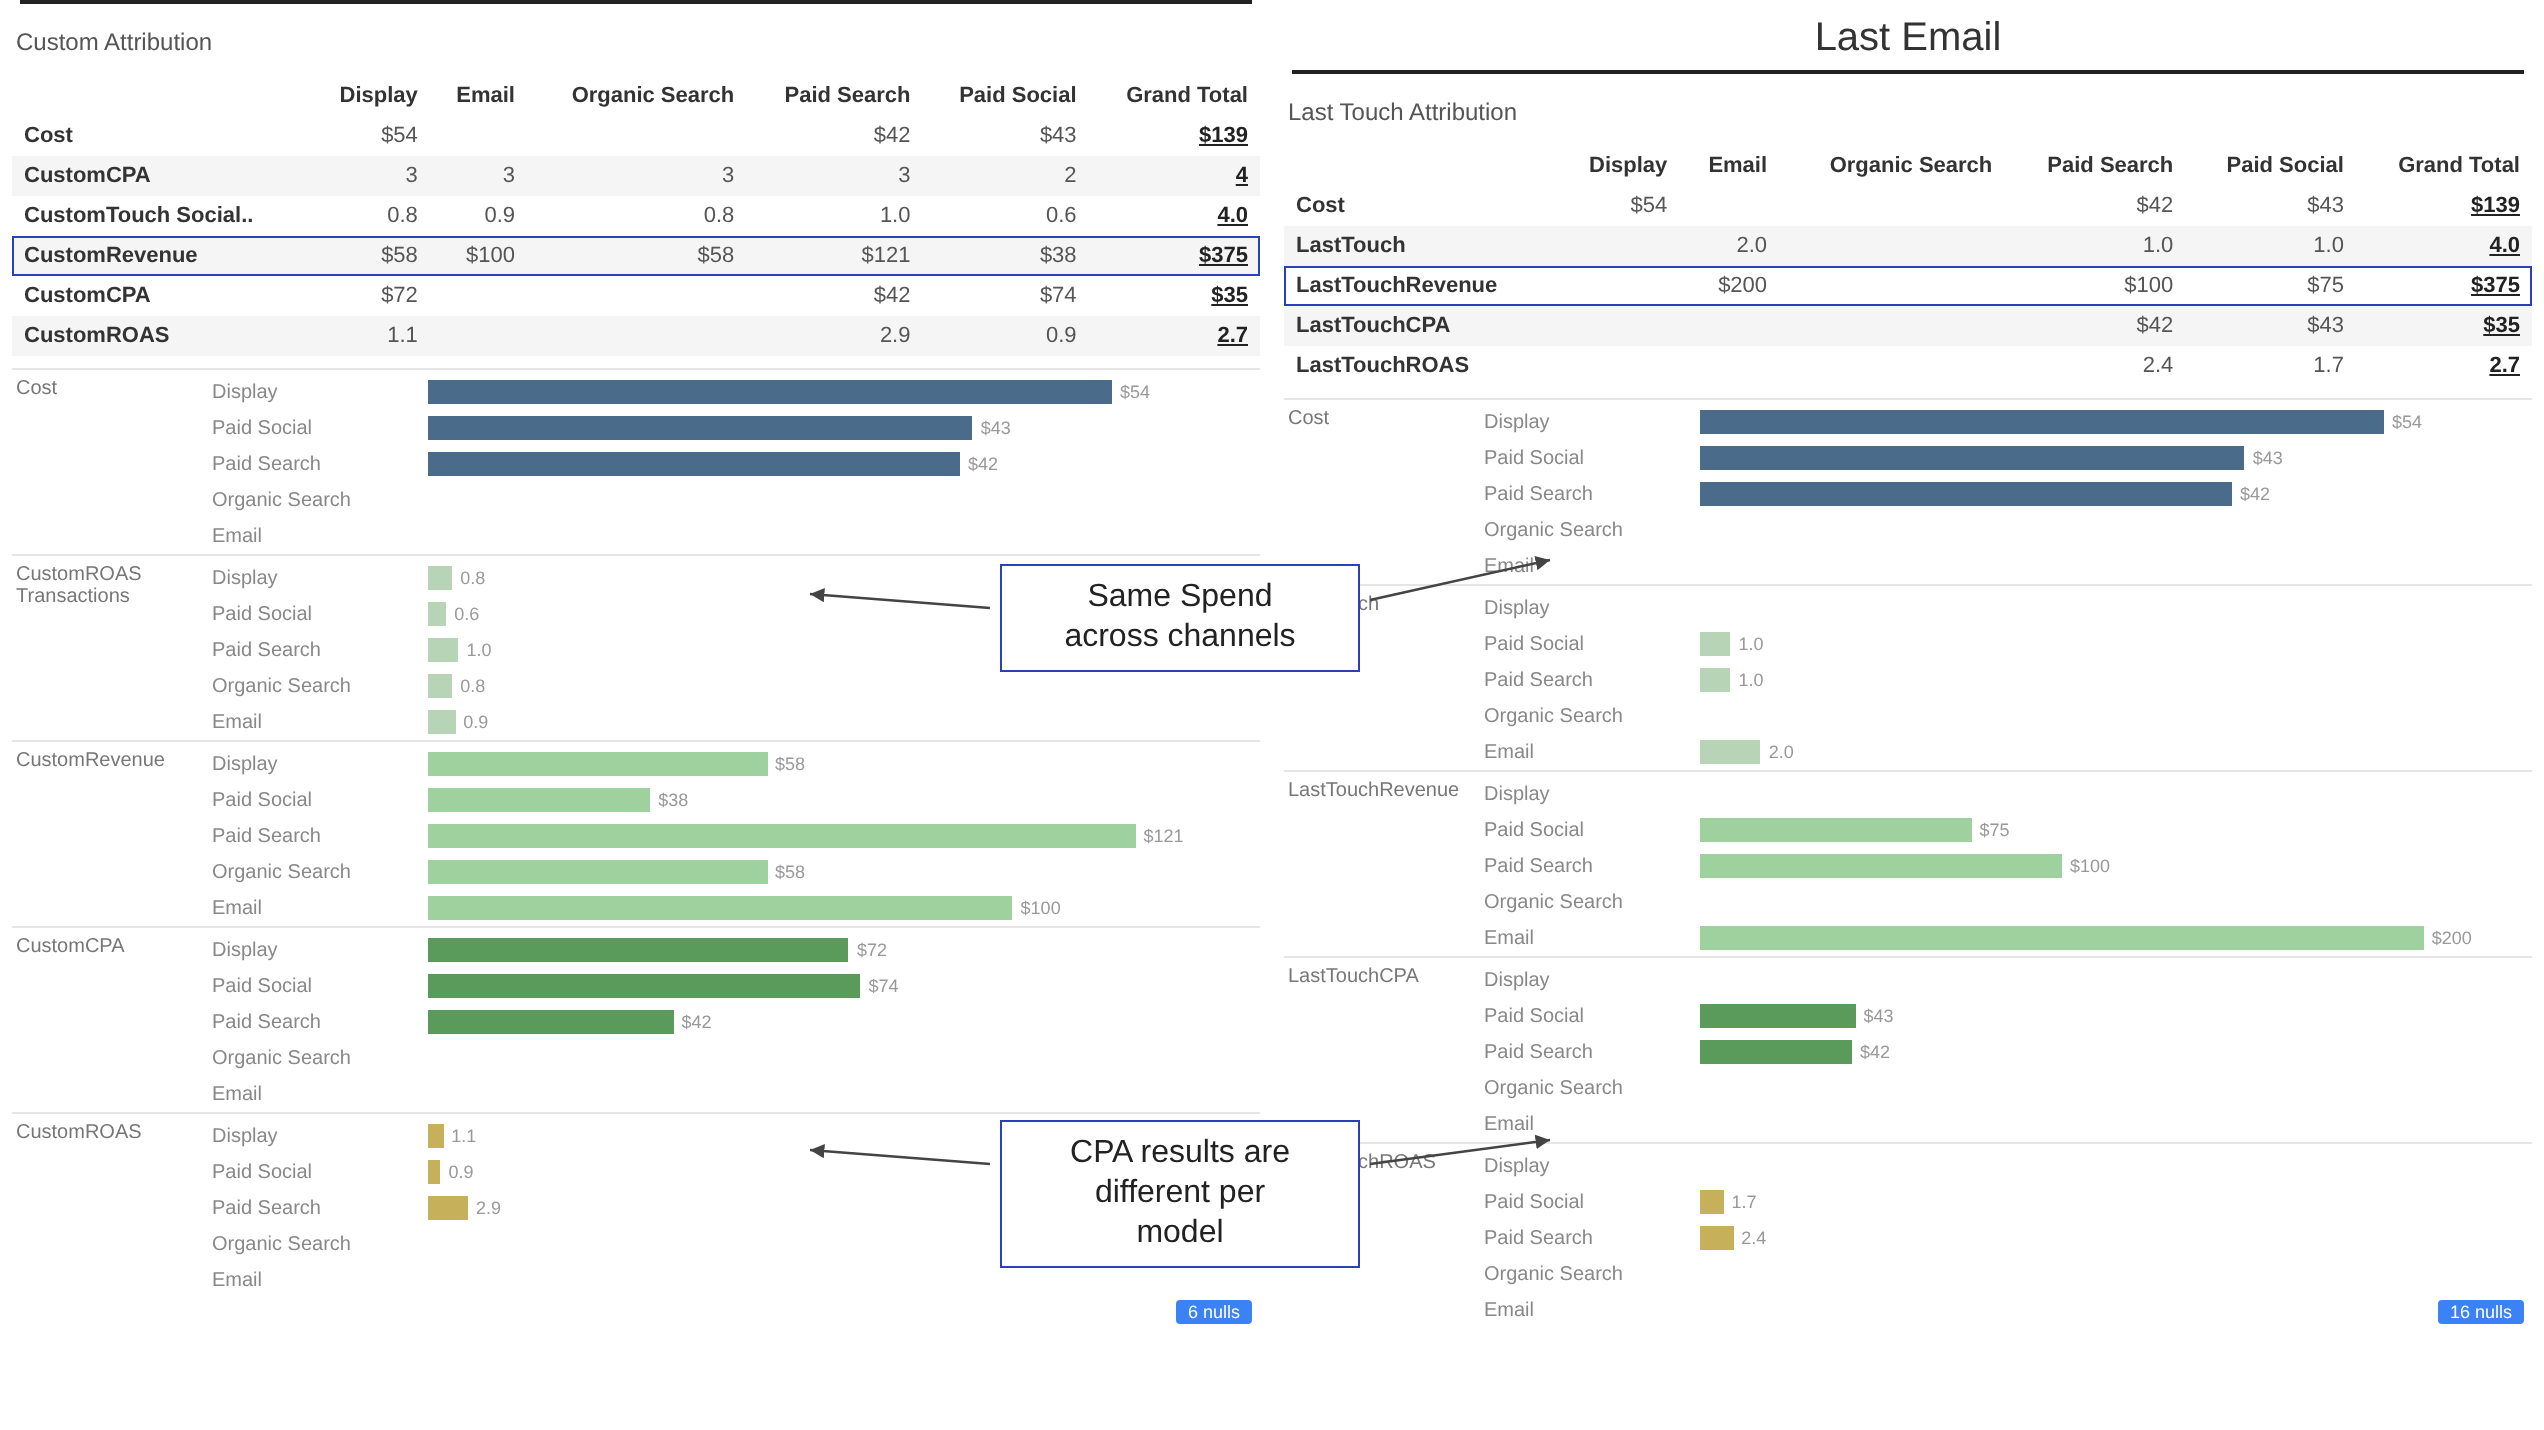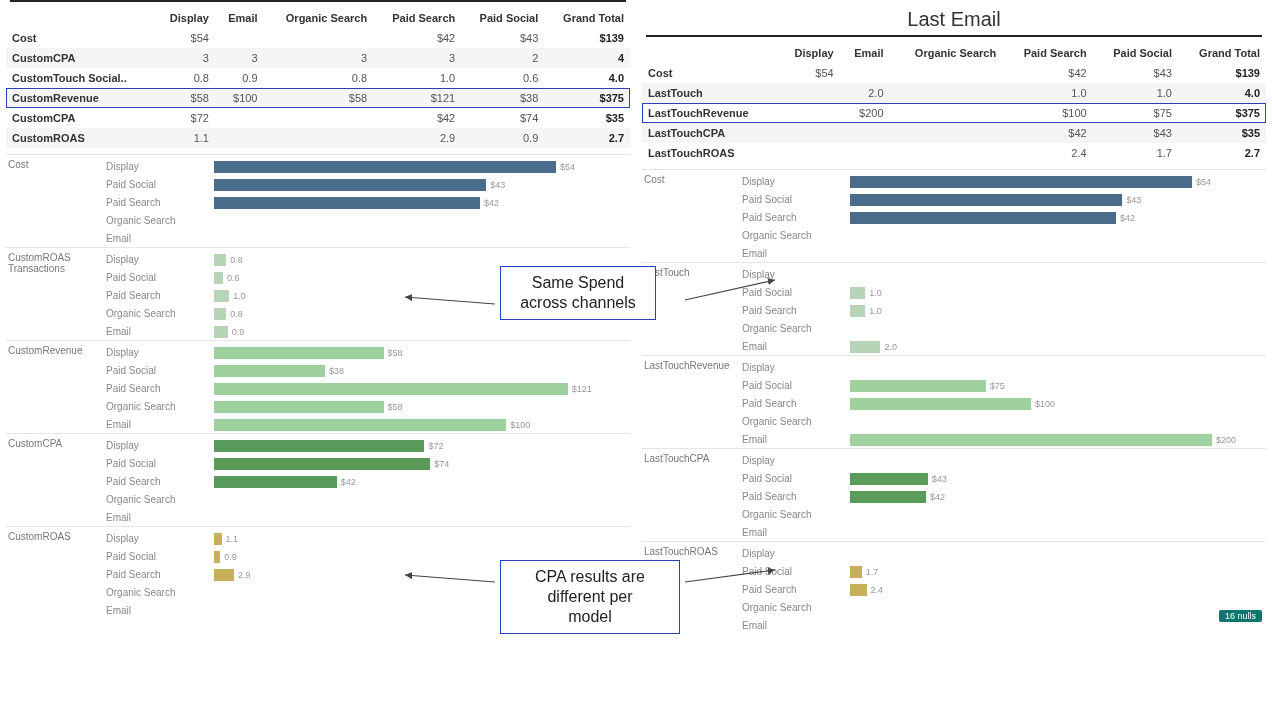--- a/index.html
+++ b/index.html
@@ -8,45 +8,46 @@
   .panel { width: 636px; padding: 0 6px; position: relative; }
   .panel-title { text-align: center; font-size: 20px; color: #333; padding: 8px 0 4px; }
   .hr { height: 2px; background: #222; margin: 0 4px 6px; }
   .section-title { font-size: 12px; color: #555; padding: 6px 2px 10px; }
   table.grid { width: 100%; border-collapse: collapse; font-size: 11px; }
   table.grid th, table.grid td { padding: 4px 6px; text-align: right; color: #555; }
   table.grid th.rowhdr, table.grid td.rowhdr { text-align: left; font-weight: 600; color: #333; }
   table.grid thead th { font-weight: 600; color: #333; }
   table.grid tbody tr:nth-child(even) { background: #f5f5f5; }
   table.grid tbody tr.hl { outline: 1.5px solid #2a3fb8; outline-offset: -1px; }
-  table.grid td.total { font-weight: 700; color: #222; }
+  table.grid td.total { font-weight: 700; color: #222; text-decoration: underline; }
   .bars { margin-top: 6px; }
   .bar-group { display: flex; border-top: 1px solid #e5e5e5; padding-top: 2px; }
   .bg-label { width: 98px; font-size: 10px; color: #777; padding: 2px 4px 0 2px; }
   .bg-rows { flex: 1; }
   .bg-row { display: flex; align-items: center; height: 18px; }
   .bg-row .ch { width: 110px; font-size: 10px; color: #888; padding-left: 2px; }
   .bg-row .track { flex: 1; position: relative; margin-right: 6px; }
   .bg-row .bar { height: 12px; display: inline-block; vertical-align: middle; }
   .bg-row .val { font-size: 9px; color: #999; margin-left: 4px; vertical-align: middle; }
   .c-cost { background: #4a6b8a; }
   .c-trans { background: #b7d4b7; }
   .c-rev { background: #9ed19e; }
   .c-cpa { background: #5a9a5a; }
   .c-roas { background: #c7b05a; }
-  .nulls { position: absolute; right: 10px; bottom: 12px; background: #0f766e; color: #fff; font-size: 9px; padding: 1px 6px; border-radius: 2px; }
+  .nulls { position: absolute; right: 10px; bottom: 2px; background: #3b82f6; color: #fff; font-size: 9px; padding: 1px 6px; border-radius: 2px; }
   .callout { position: absolute; border: 1.5px solid #2a3fb8; background: #fff; color: #222; font-size: 16px; text-align: center; padding: 6px 14px; line-height: 1.25; z-index: 5; }
   .arrow-svg { position: absolute; z-index: 4; pointer-events: none; }
 </style>
 </head>
 <body>
 
 <div class="page">
   <div class="panel" id="panel-left">
     <div class="hr"></div>
+    <div class="section-title">Custom Attribution</div>
     <table class="grid" id="grid-left">
         <thead>
           <tr>
             <th class="rowhdr"></th>
             <th>Display</th>
             <th>Email</th>
             <th>Organic Search</th>
             <th>Paid Search</th>
             <th>Paid Social</th>
             <th>Grand Total</th>
@@ -234,20 +235,21 @@
               <div class="track"><span class="bar c-roas" style="width: 0px;"></span></div>
             </div>
           </div>
         </div>
       </div>
     <div class="nulls">6 nulls</div>
   </div>
   <div class="panel" id="panel-right">
     <div class="panel-title">Last Email</div>
     <div class="hr"></div>
+    <div class="section-title">Last Touch Attribution</div>
     <table class="grid" id="grid-right">
         <thead>
           <tr>
             <th class="rowhdr"></th>
             <th>Display</th>
             <th>Email</th>
             <th>Organic Search</th>
             <th>Paid Search</th>
             <th>Paid Social</th>
             <th>Grand Total</th>
@@ -425,21 +427,21 @@
               <div class="ch">Email</div>
               <div class="track"><span class="bar c-roas" style="width: 0px;"></span></div>
             </div>
           </div>
         </div>
       </div>
     <div class="nulls">16 nulls</div>
   </div>
 </div>
 
-<div class="callout" id="co-spend" style="left:500px; top:266px; width:156px;">Same Spend<br>across channels</div>
+<div class="callout" id="co-spend" style="left:500px; top:282px; width:180px;">Same Spend<br>across channels</div>
 <svg class="arrow-svg" style="left:400px; top:282px;" width="100" height="40">
     <defs>
       <marker id="ah1" markerWidth="8" markerHeight="8" refX="6" refY="3" orient="auto">
         <path d="M0,0 L6,3 L0,6 Z" fill="#444"></path>
       </marker>
     </defs>
     <path d="M95,22 L5,15" stroke="#444" stroke-width="1.2" fill="none" marker-end="url(#ah1)"></path>
   </svg>
 <svg class="arrow-svg" style="left:680px; top:270px;" width="100" height="40">
     <defs>

